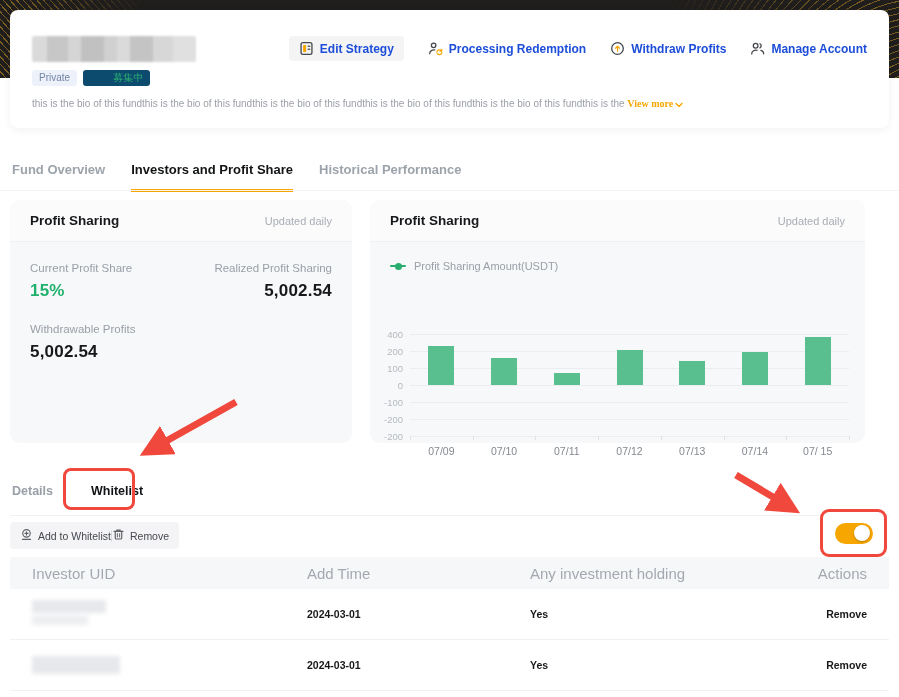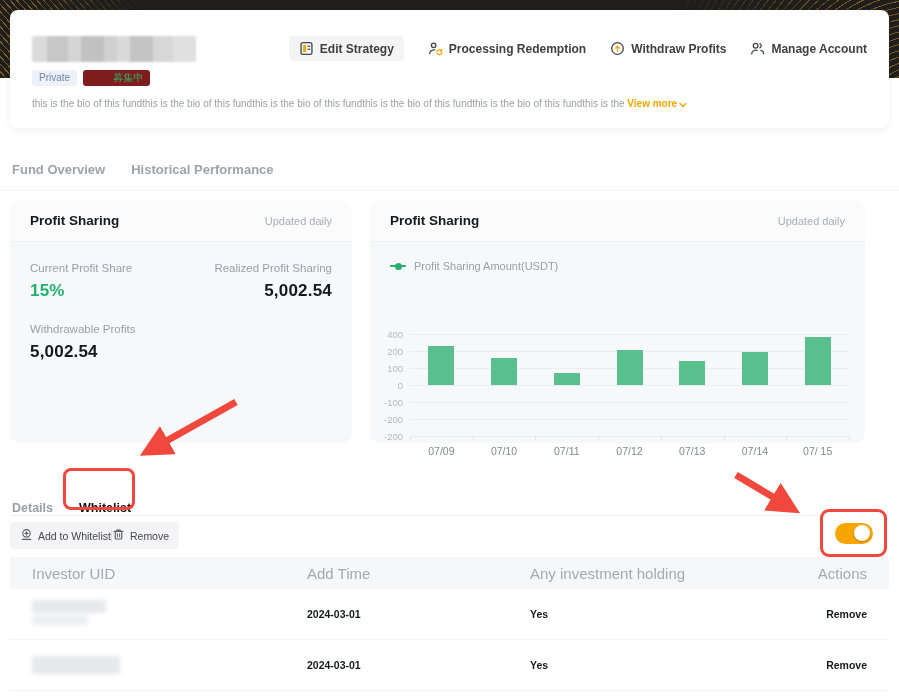--- a/index.html
+++ b/index.html
@@ -18,27 +18,27 @@
 
   
   .header-card { position:absolute; left:10px; top:10px; width:879px; height:118px; background:#fff;
     border-radius:8px; box-shadow:0 2px 8px rgba(0,0,0,.06); }
   .fund-blur { position:absolute; left:22px; top:26px; width:164px; height:26px; border-radius:2px;
     background:linear-gradient(90deg,#dadada 0 9%,#c7c7c7 0 22%,#d5d5d5 0 30%,#c1c1c1 0 44%,#d0d0d0 0 52%,#dadada 0 60%,#c4c4c4 0 74%,#d7d7d7 0 86%,#e0e0e0 0 100%);
     filter:blur(1px); }
   .badges { position:absolute; left:22px; top:60px; display:flex; gap:6px; }
   .badge { font-size:10px; line-height:16px; padding:0 7px; border-radius:3px; font-weight:500; }
   .badge.private { background:#edf1f9; color:#7186a9; }
-  .badge.recruiting { background:#7f1d1d; color:#2bb071;padding-left:30px; }
+  .badge.recruiting { background:#0c4a6e; color:#2bb071;padding-left:30px; }
   .actions { position:absolute; right:22px; top:26px; display:flex; align-items:center; gap:24px; }
-  .action-btn { display:flex; align-items:center; gap:6px; font-size:12px; font-weight:700; color:#404040; cursor:pointer; }
+  .action-btn { display:flex; align-items:center; gap:6px; font-size:12px; font-weight:700; color:#1d4ed8; cursor:pointer; }
   .action-btn.pill { background:#f4f4f5; border-radius:4px; padding:5px 10px; }
   .action-btn svg { display:block; }
   .bio-row { position:absolute; left:22px; top:88px; width:845px; white-space:nowrap; overflow:hidden; font-size:10px; color:#9b9fa7; }
-  .view-more { color:#f7a600; font-weight:700; cursor:pointer; }
+  .view-more { color:#f7a600; font-weight:700; cursor:pointer;font-family:Liberation Serif, serif; }
   .view-more svg { vertical-align:-1px; margin-left:2px; }
 
   
   .tabs { position:absolute; left:12px; top:162px; display:flex; gap:26px; }
   .tab { font-size:13px; font-weight:700; color:#9da3ab; padding-bottom:12px; border-bottom:3px solid transparent; cursor:pointer; }
   .tab.active { color:#131416; border-bottom-color:#f7a600; }
   .tabs-divider { position:absolute; left:0; top:190px; width:899px; height:1px; background:#f3f4f5; }
 
   
   .panel { position:absolute; top:200px; background:#f7f8f9; border-radius:10px; }
@@ -61,21 +61,21 @@
   .legend-marker { position:relative; width:16px; height:2px; background:#27ae6c; border-radius:1px; }
   .legend-marker::after { content:""; position:absolute; left:5px; top:-2.5px; width:7px; height:7px; border-radius:50%; background:#27ae6c; }
   .plot { position:absolute; left:40px; right:16px; top:92px; height:102px; }
   .gridline { position:absolute; left:0; right:0; height:1px; background:#ebedf0; }
   .ytick { position:absolute; right:calc(100% + 7px); transform:translateY(-50%); font-size:9.5px; color:#b5b9bf; }
   .bar { position:absolute; width:26px; }
   .xtick { position:absolute; top:calc(100% + 9px); transform:translateX(-50%); font-size:10.5px; color:#84888f; }
   .btick { position:absolute; top:100%; width:1px; height:4px; background:#dfe2e6; }
 
   
-  .sub-tabs { position:absolute; left:12px; top:484px; display:flex; gap:26px;margin-top:17px; }
+  .sub-tabs { position:absolute; left:12px; top:484px; display:flex; gap:38px; }
   .sub-tab { font-size:12.5px; font-weight:700; color:#9aa0a8; cursor:pointer; }
   .sub-tab.active { color:#121416; }
   .section-divider { position:absolute; left:10px; top:515px; width:879px; height:1px; background:#eef0f2; }
 
   
   .toolbar-group { position:absolute; left:10px; top:522px; height:27px; display:inline-flex; align-items:center;
     background:#f4f4f6; border-radius:4px; padding:0 10px; }
   .tool-btn { display:flex; align-items:center; gap:5px; font-size:10.5px; font-weight:500; color:#45494f; cursor:pointer; }
   .tool-sep { width:1px; height:12px; background:#d9dbdf; }
 
@@ -169,20 +169,21 @@
     </div>
     <div class="bio-row">
       <span>this is the bio of this fundthis is the bio of this fundthis is the bio of this fundthis is the bio of this fundthis is the bio of this fundthis is the </span><span class="view-more"><span>View more</span><svg width="8" height="6" viewBox="0 0 8 6" fill="none">
             <path d="M1 1.5l3 3 3-3" stroke="#f7a600" stroke-width="1.4" stroke-linecap="round" stroke-linejoin="round"></path>
           </svg></span>
     </div>
   </div>
 
   <div class="tabs">
     <div class="tab">Fund Overview</div>
+    <div class="tab active">Investors and Profit Share</div>
     <div class="tab">Historical Performance</div>
   </div>
   <div class="tabs-divider"></div>
 
   <div class="panel panel-left">
     <div class="panel-header">
       <span class="panel-title">Profit Sharing</span>
       <span class="panel-updated">Updated daily</span>
     </div>
     <div class="stats">

